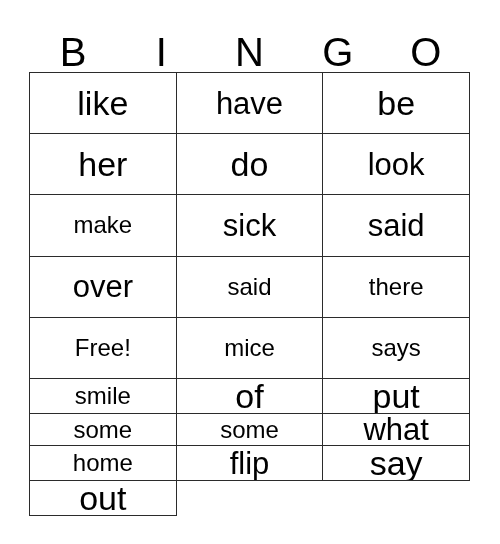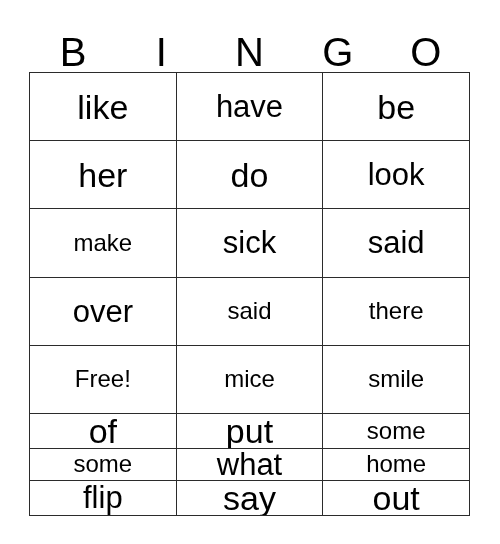--- a/index.html
+++ b/index.html
@@ -133,20 +133,23 @@
       </div>
     <div class="cell">
         <span class="cell-text sz-md">there</span>
       </div>
     <div class="cell">
         <span class="cell-text sz-md">Free!</span>
       </div>
     <div class="cell">
         <span class="cell-text sz-md">mice</span>
       </div>
+    <div class="cell">
+        <span class="cell-text sz-md">says</span>
+      </div>
 
     <div class="cell">
         <span class="cell-text sz-md">smile</span>
       </div>
     <div class="cell">
         <span class="cell-text sz-xl">of</span>
       </div>
     <div class="cell">
         <span class="cell-text sz-xl">put</span>
       </div>

